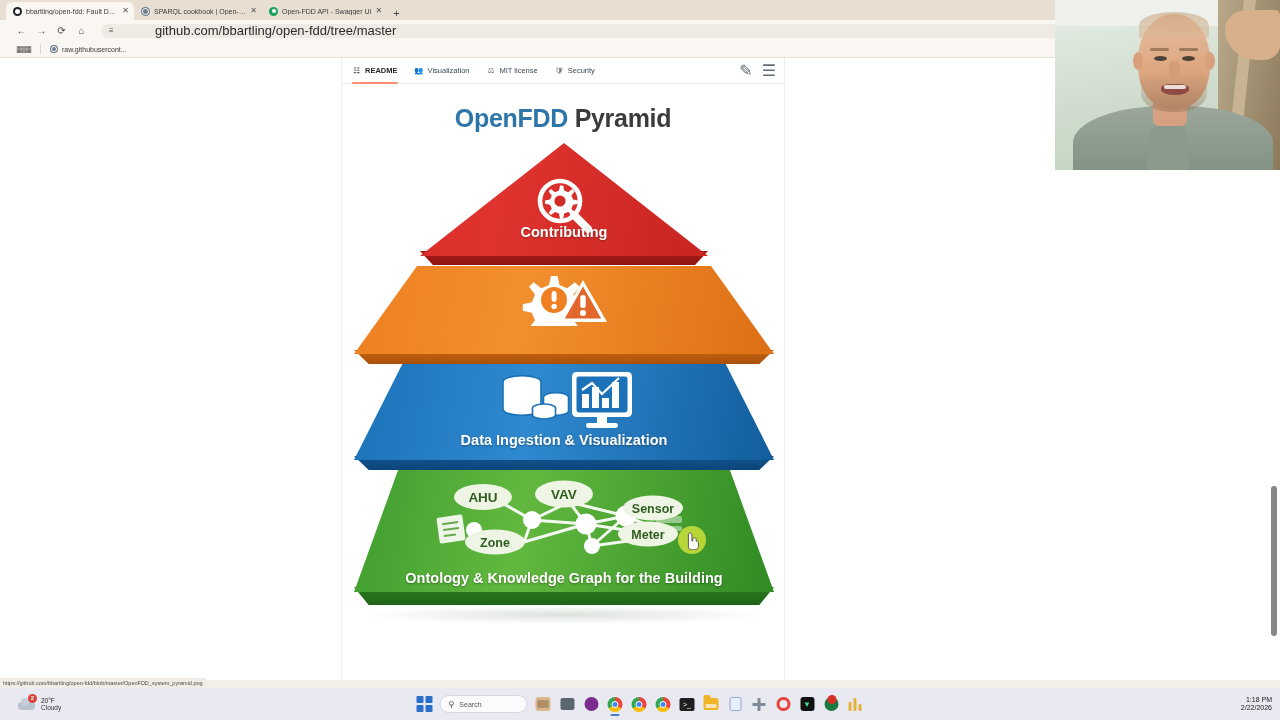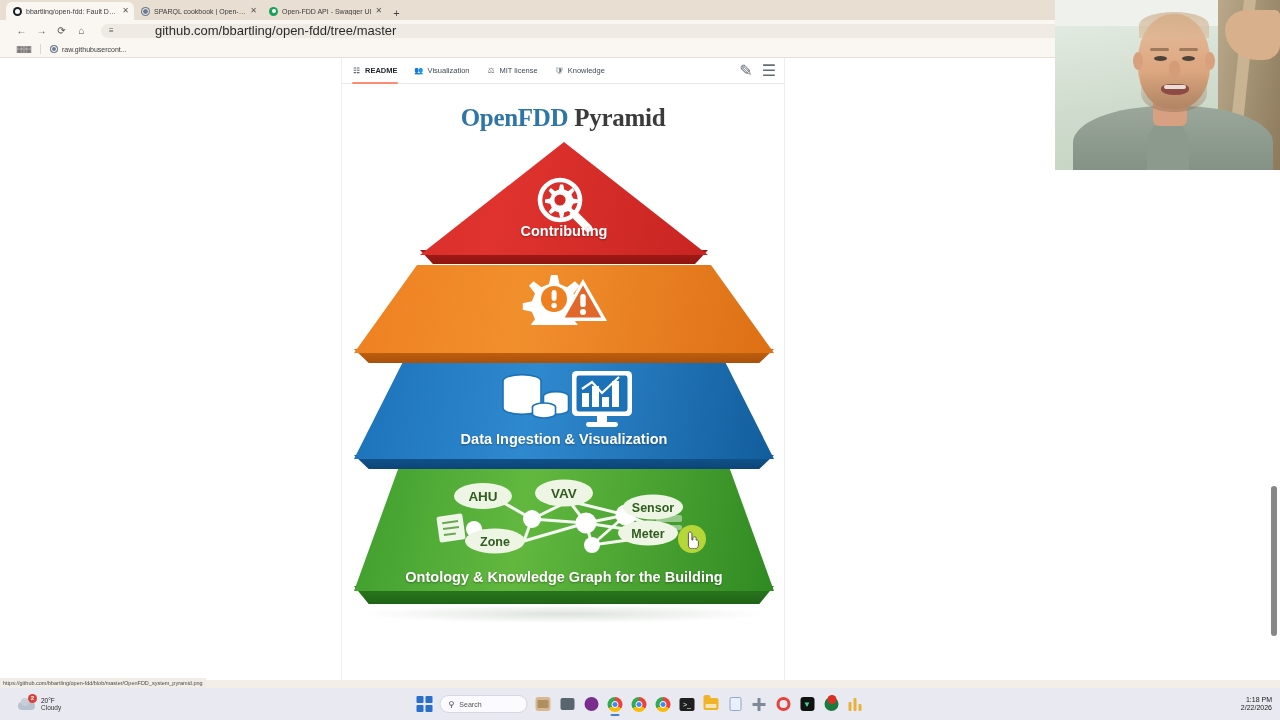--- a/index.html
+++ b/index.html
@@ -85,21 +85,21 @@
   .rt-item.active::after {
     content:""; position:absolute; left:0; right:0; bottom:0; height:2px; background:#fd8c73; border-radius:2px;
   }
   .rt-ico { width:9px; height:9px; display:inline-flex; align-items:center; justify-content:center; color:#636c76; }
   .rt-right { margin-left:auto; display:flex; align-items:center; gap:13px; }
   .rt-right span { color:#636c76; display:inline-flex; align-items:center; justify-content:center; width:10px;height:10px;}
 
   .readme-body { padding:20px 12px 0 12px; }
 
   .pyr-title {
-    text-align:center; font-size:25px; font-weight:bold; letter-spacing:-0.3px; margin-bottom:10px;font-family:Liberation Serif, serif;
+    text-align:center; font-size:25px; font-weight:bold; letter-spacing:-0.3px; margin-bottom:10px;
   }
   .pyr-title .blue { color:#2e75a8; }
   .pyr-title .gray { color:#3b3b3b; }
 
   .pyramid { position:relative; width:420px; height:510px; margin:0 auto; }
 
   
   .tier { position:absolute; left:0; width:420px; }
   .tier-label {
     position:absolute; left:0; right:0; text-align:center;
@@ -345,21 +345,21 @@
           <div class="rt-item">
             <span class="rt-ico">👥</span>
             <span>Visualization</span>
           </div>
           <div class="rt-item">
             <span class="rt-ico">⚖</span>
             <span>MIT license</span>
           </div>
           <div class="rt-item">
             <span class="rt-ico">🛡</span>
-            <span>Knowledge</span>
+            <span>Security</span>
           </div>
           <div class="rt-right">
             <span>✎</span>
             <span>☰</span>
           </div>
         </div>
 
         <div class="readme-body">
 
           <div class="pyr-title">

